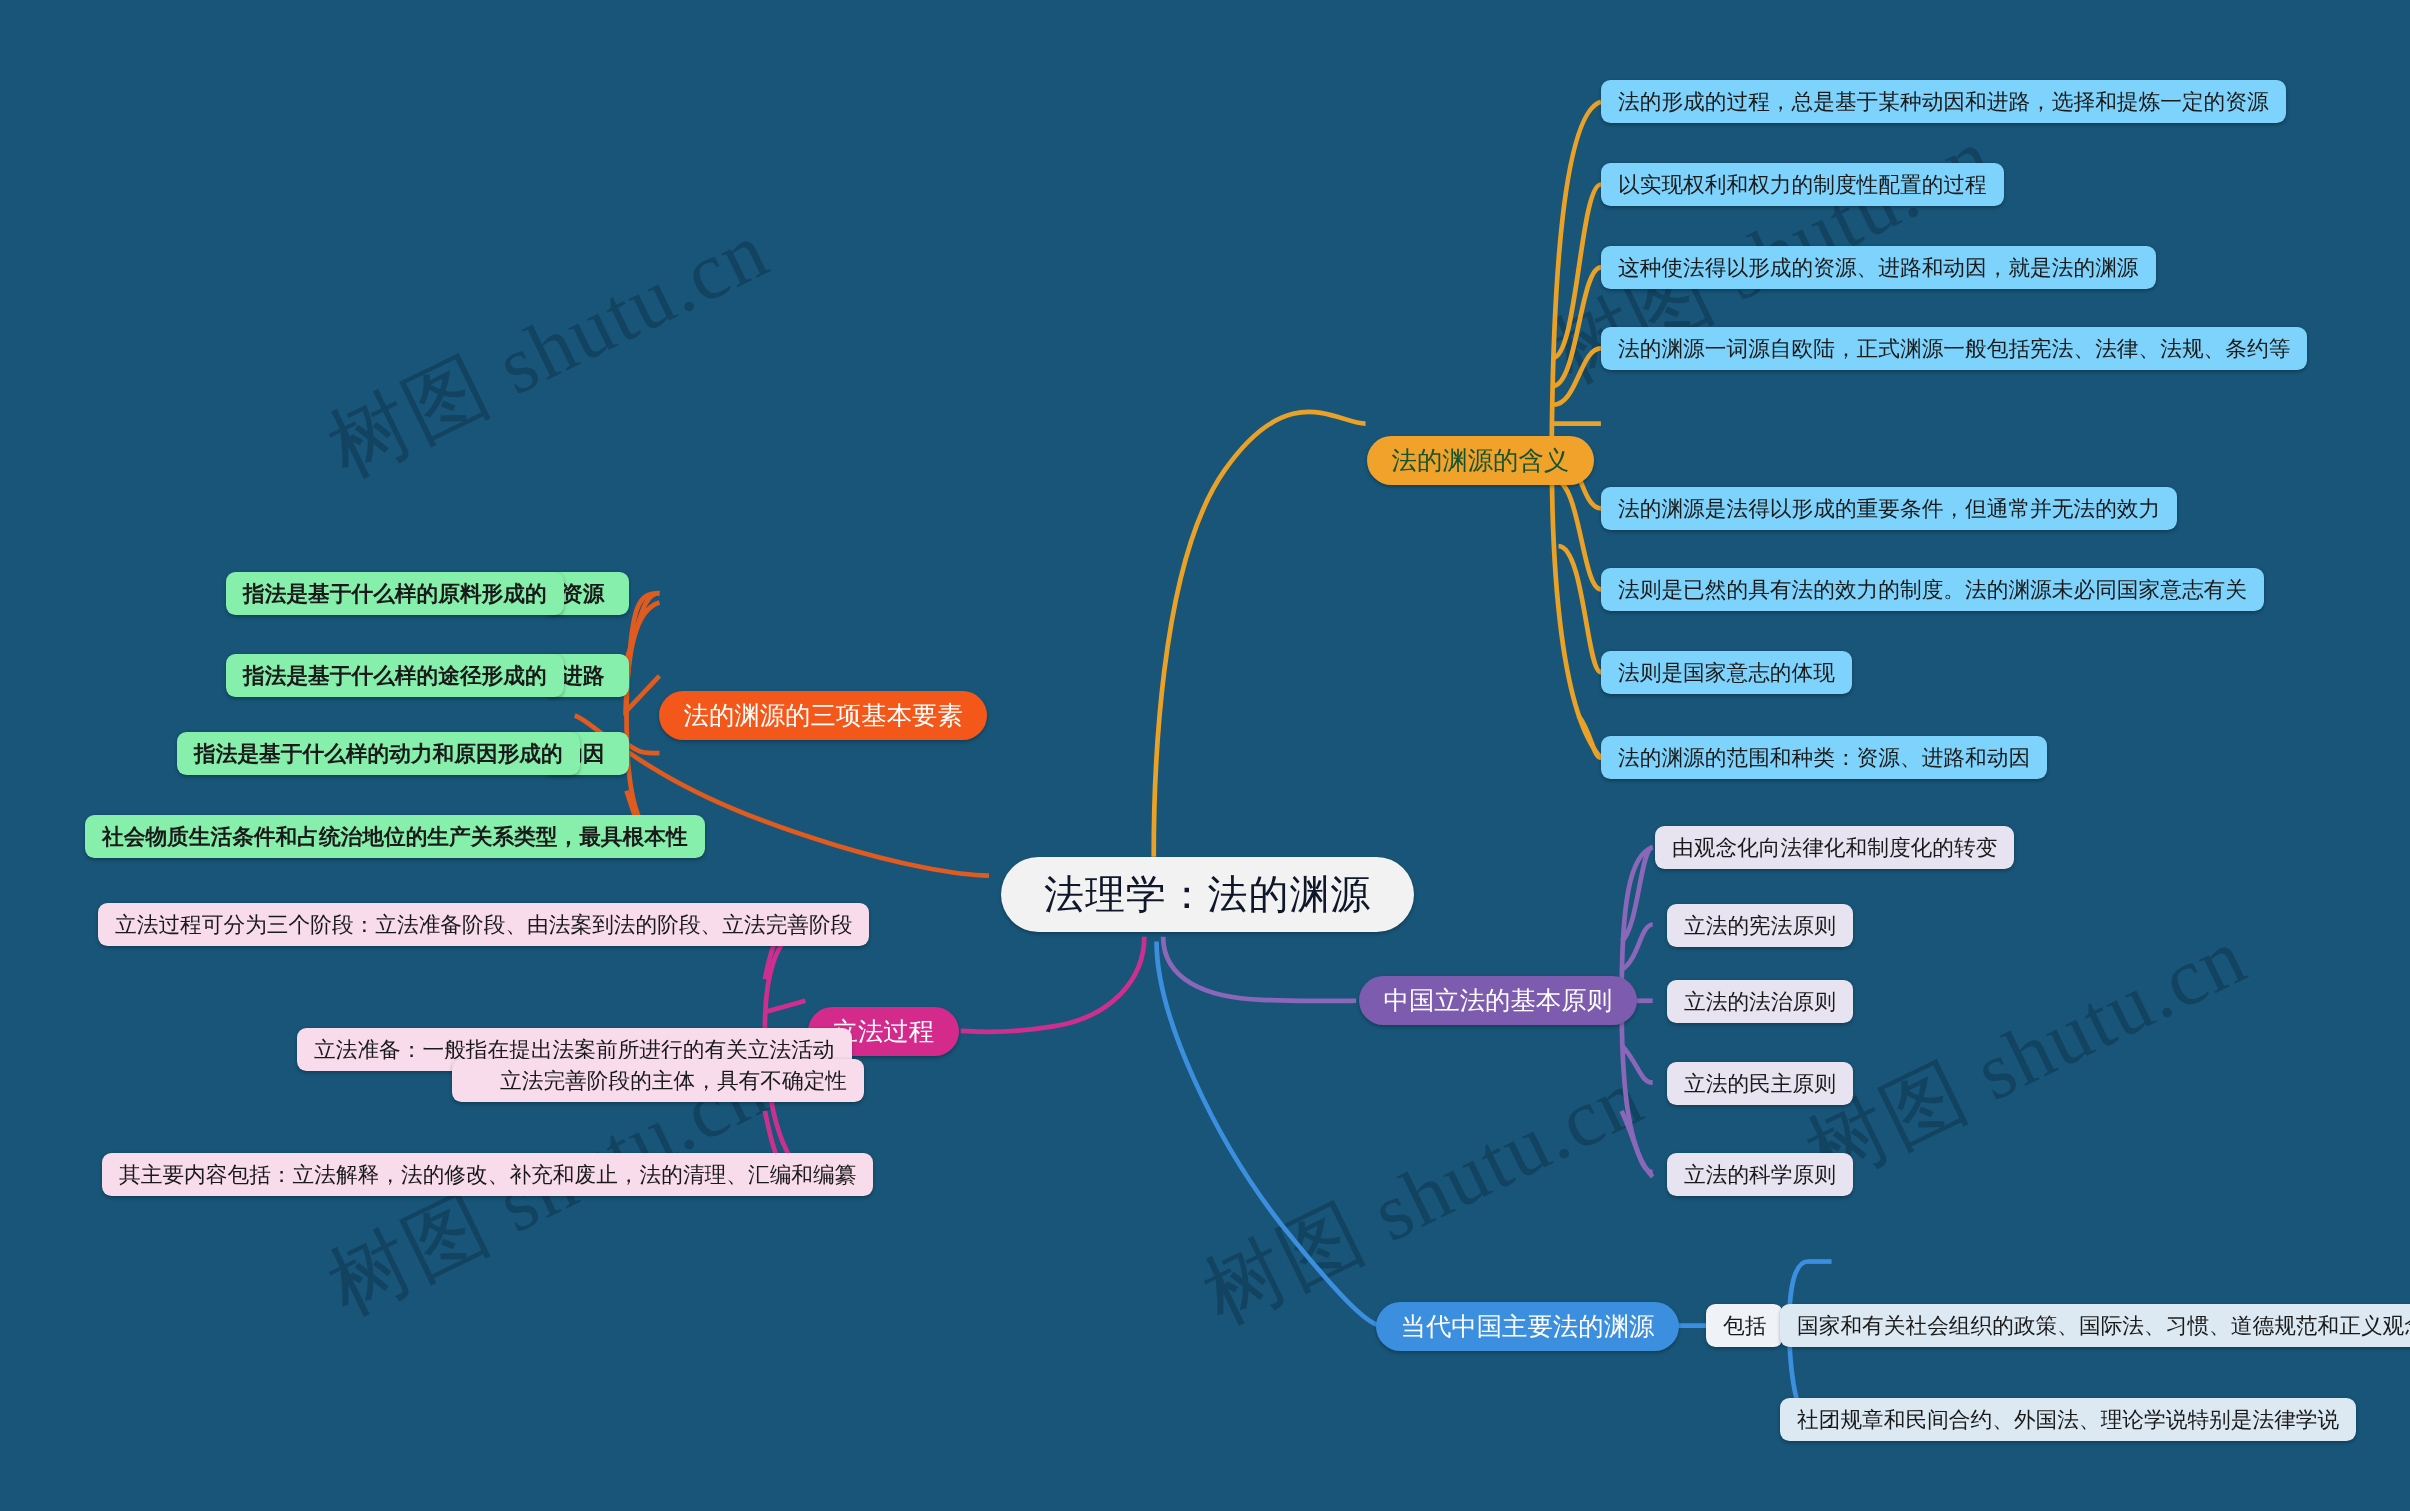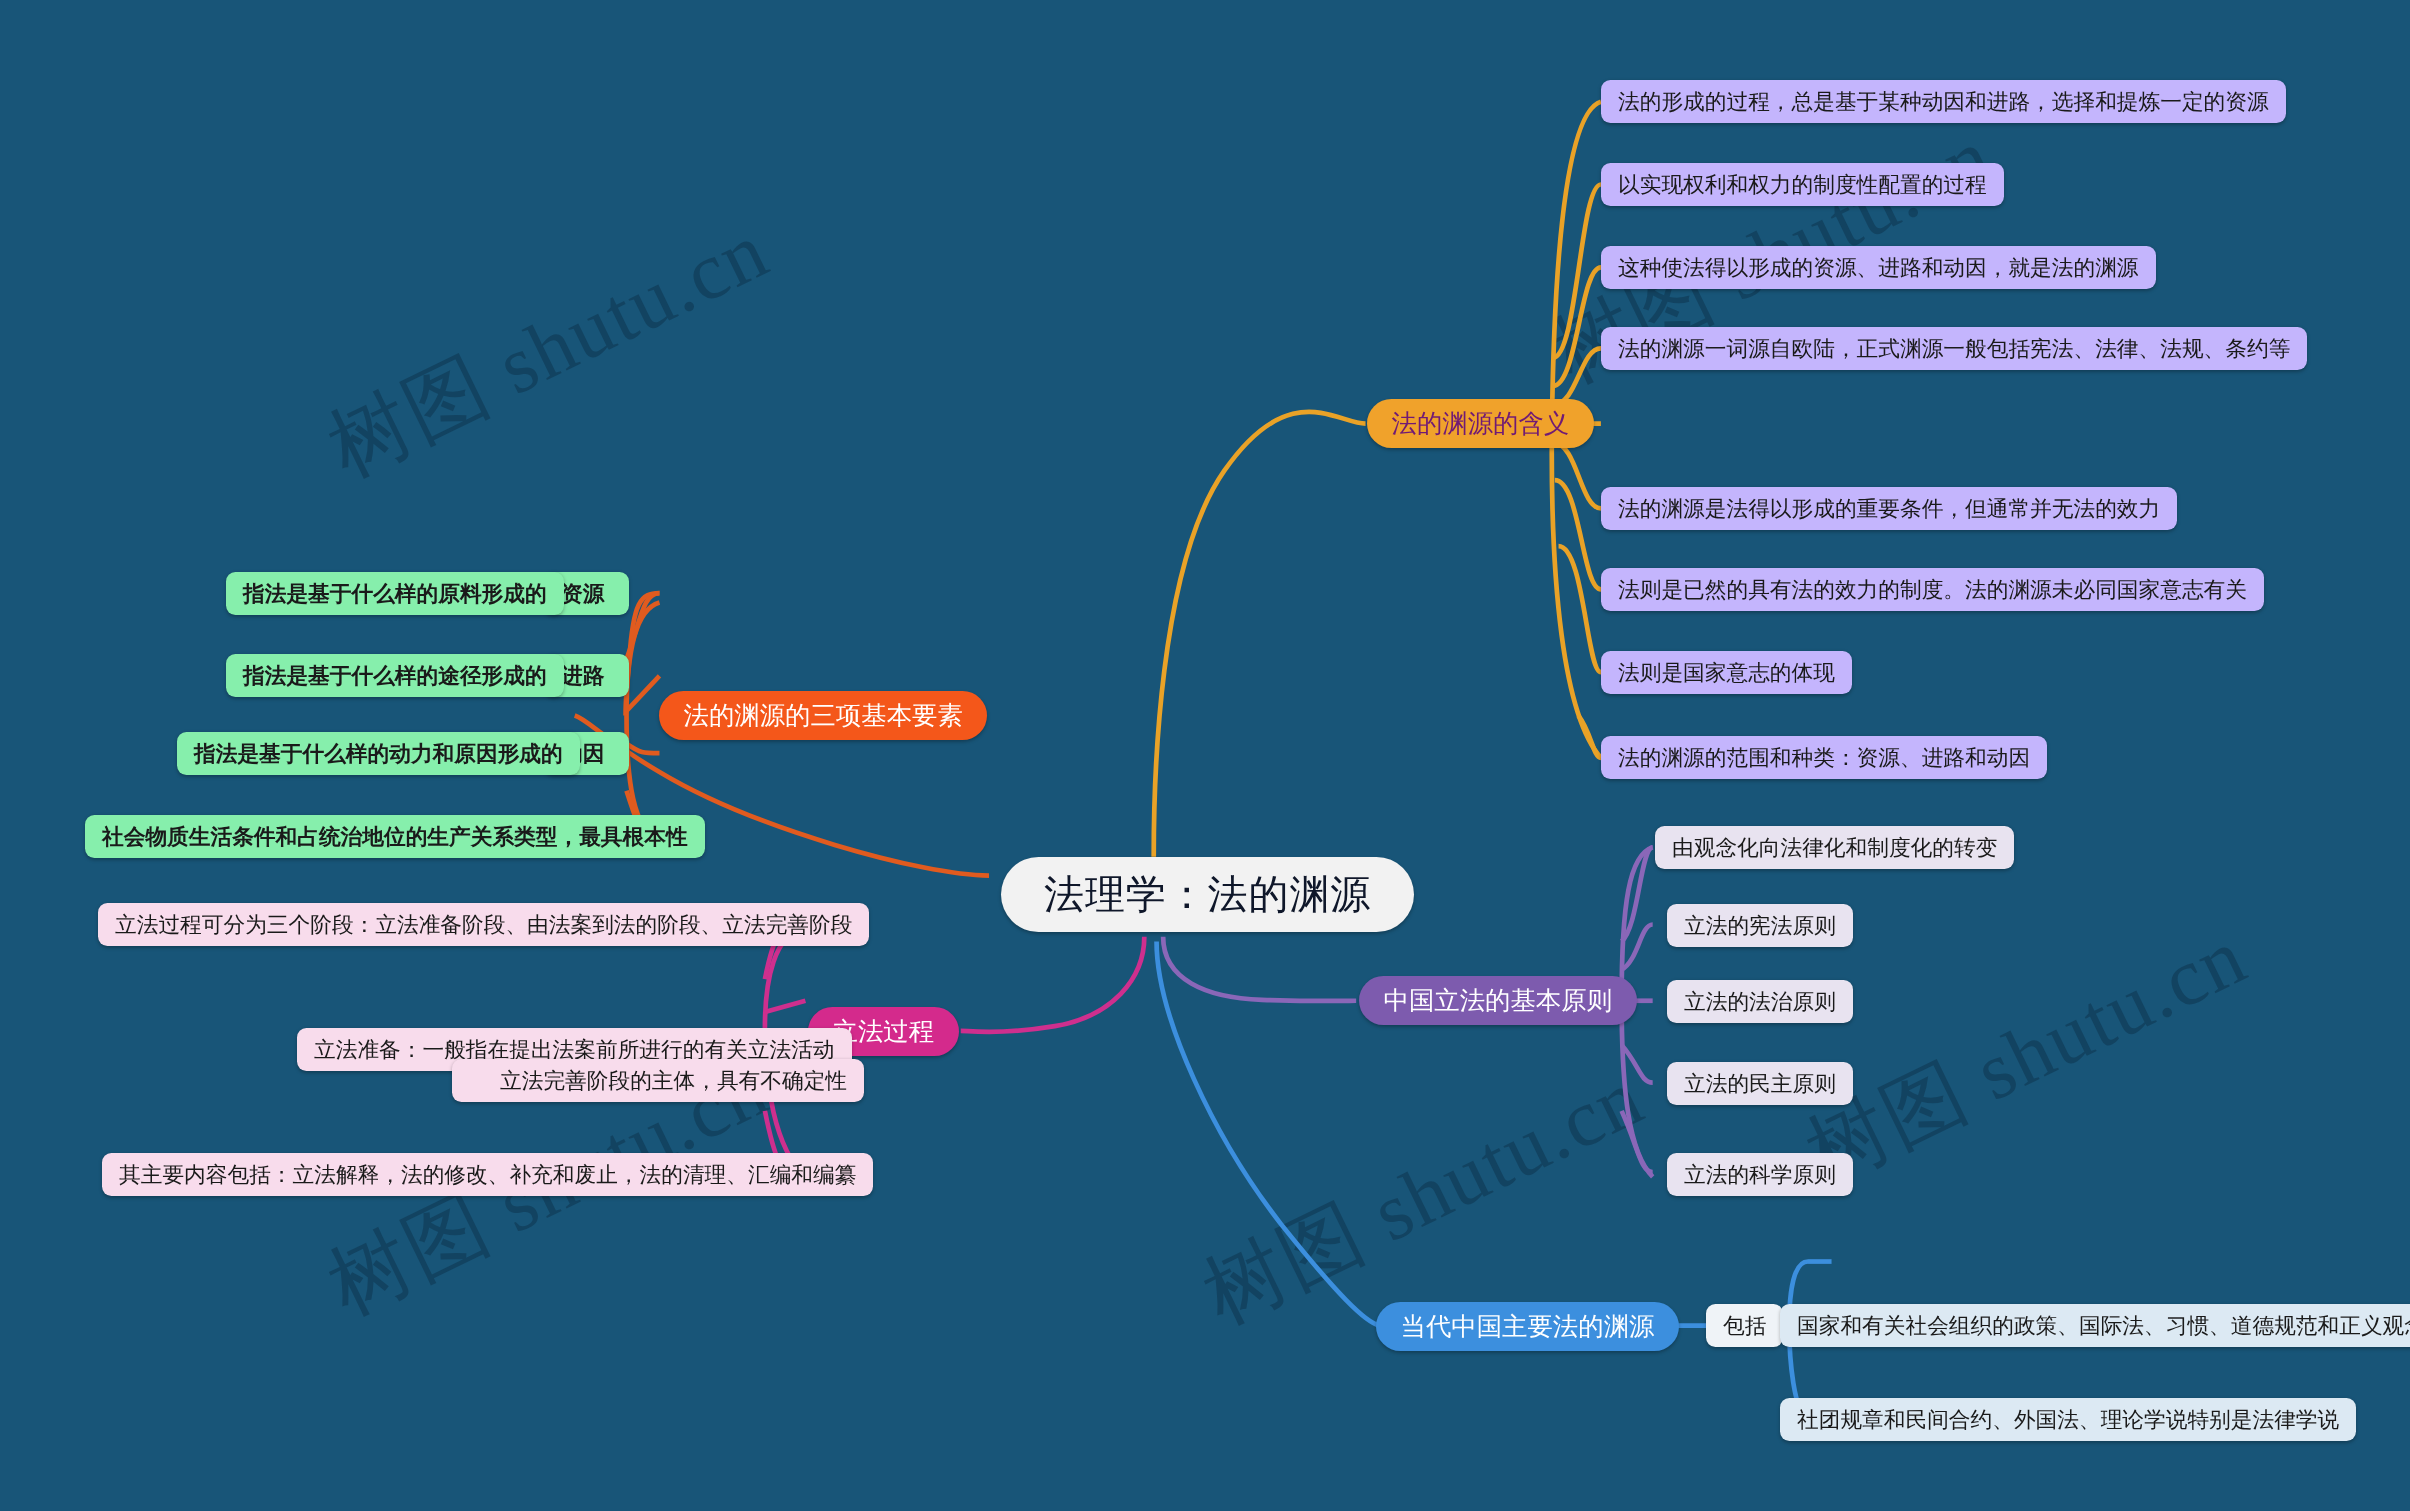--- a/index.html
+++ b/index.html
@@ -65,34 +65,34 @@
   }
 
   .branch {
     color: #ffffff;
     border-radius: 24.5px;
     font-size: 25.4px;
     padding: 0 24.5px;
     height: 49px;
     font-weight: 500;
   }
-  .branch.b-orange   { background: #F0A22B; color: #701a75; }
+  .branch.b-orange   { background: #F0A22B; color: #14532d; margin-top: 37px; }
   .branch.b-redorng  { background: #F4571A; }
   .branch.b-magenta  { background: #D42A8C; }
   .branch.b-purple   { background: #7D5BAE; }
   .branch.b-blue     { background: #3C8FDE; }
 
   .leaf {
     color: #1a1a1a;
     border-radius: 9.4px;
     font-size: 21.7px;
     padding: 0 17px;
     height: 43px;
   }
-  .leaf.l-cream   { background: #c4b5fd; }
+  .leaf.l-cream   { background: #7dd3fc; }
   .leaf.l-peach   { background: #86efac; font-weight: bold; }
   .leaf.l-pink    { background: #F8DCEC; }
   .leaf.l-lav     { background: #E8E3F0; }
   .leaf.l-ice     { background: #DCE9F3; }
   .leaf.l-white   { background: #EFF3F7; }
 
   .center-text { justify-content: center; width: 100%; }
 </style>
 </head>
 <body>

